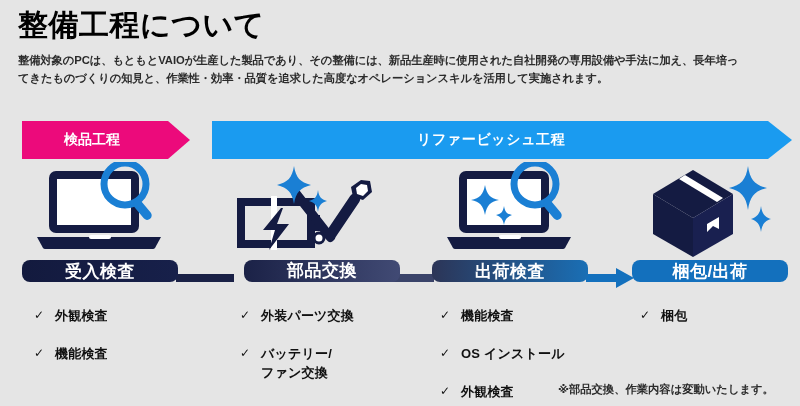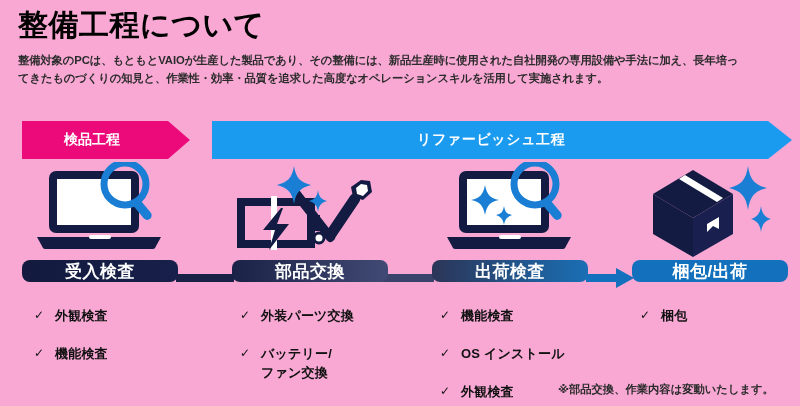--- a/index.html
+++ b/index.html
@@ -2,21 +2,21 @@
 <html><head>
 <meta charset="utf-8">
 <style>
   * { box-sizing: border-box; margin: 0; padding: 0; }
   html, body {
     width: 800px; height: 406px;
     background: #ffffff;
     font-family: "Liberation Sans", "DejaVu Sans", sans-serif;
     overflow: hidden;
   }
-  #slide { position: relative; width: 800px; height: 406px; background:#f9a8d4; }
+  #slide { position: relative; width: 800px; height: 406px; background:#e5e5e5; }
 
   
   .page-title {
     position: absolute; left: 18px; top: 7px;
     font-size: 30px; font-weight: bold; color: #000000;
     letter-spacing: 0.5px; line-height: 36px;
     white-space: nowrap;
   }
 
   
@@ -60,21 +60,21 @@
   #icon-packing    { left: 632px; width: 156px; }
 
   
   .step-box {
     position: absolute; top: 260px; height: 22px; width: 156px;
     border-radius: 8px;
     display: flex; align-items: center; justify-content: center;
     color: #fff; font-weight: bold; font-size: 17px; letter-spacing: 0.5px;
   }
   #step-1 { left: 22px;  background: linear-gradient(90deg,#131a3e 0%, #17204a 100%); }
-  #step-2 { left: 232px; background: linear-gradient(90deg,#1b2247 0%, #414a74 100%); }
+  #step-2 { left: 244px; background: linear-gradient(90deg,#1b2247 0%, #414a74 100%); align-items: flex-end; }
   #step-3 { left: 432px; background: linear-gradient(90deg,#2c3557 0%, #1a6fb5 100%); }
   #step-4 { left: 632px; background: #1370bd; }
 
   
   .connector-bar {
     position: absolute; top: 274px; height: 8px; background: #1b2247;
   }
   #conn-1 { left: 176px; width: 58px; background: #1a2146; }
   #conn-2 { left: 376px; width: 58px; background: #3a4369; }
 

